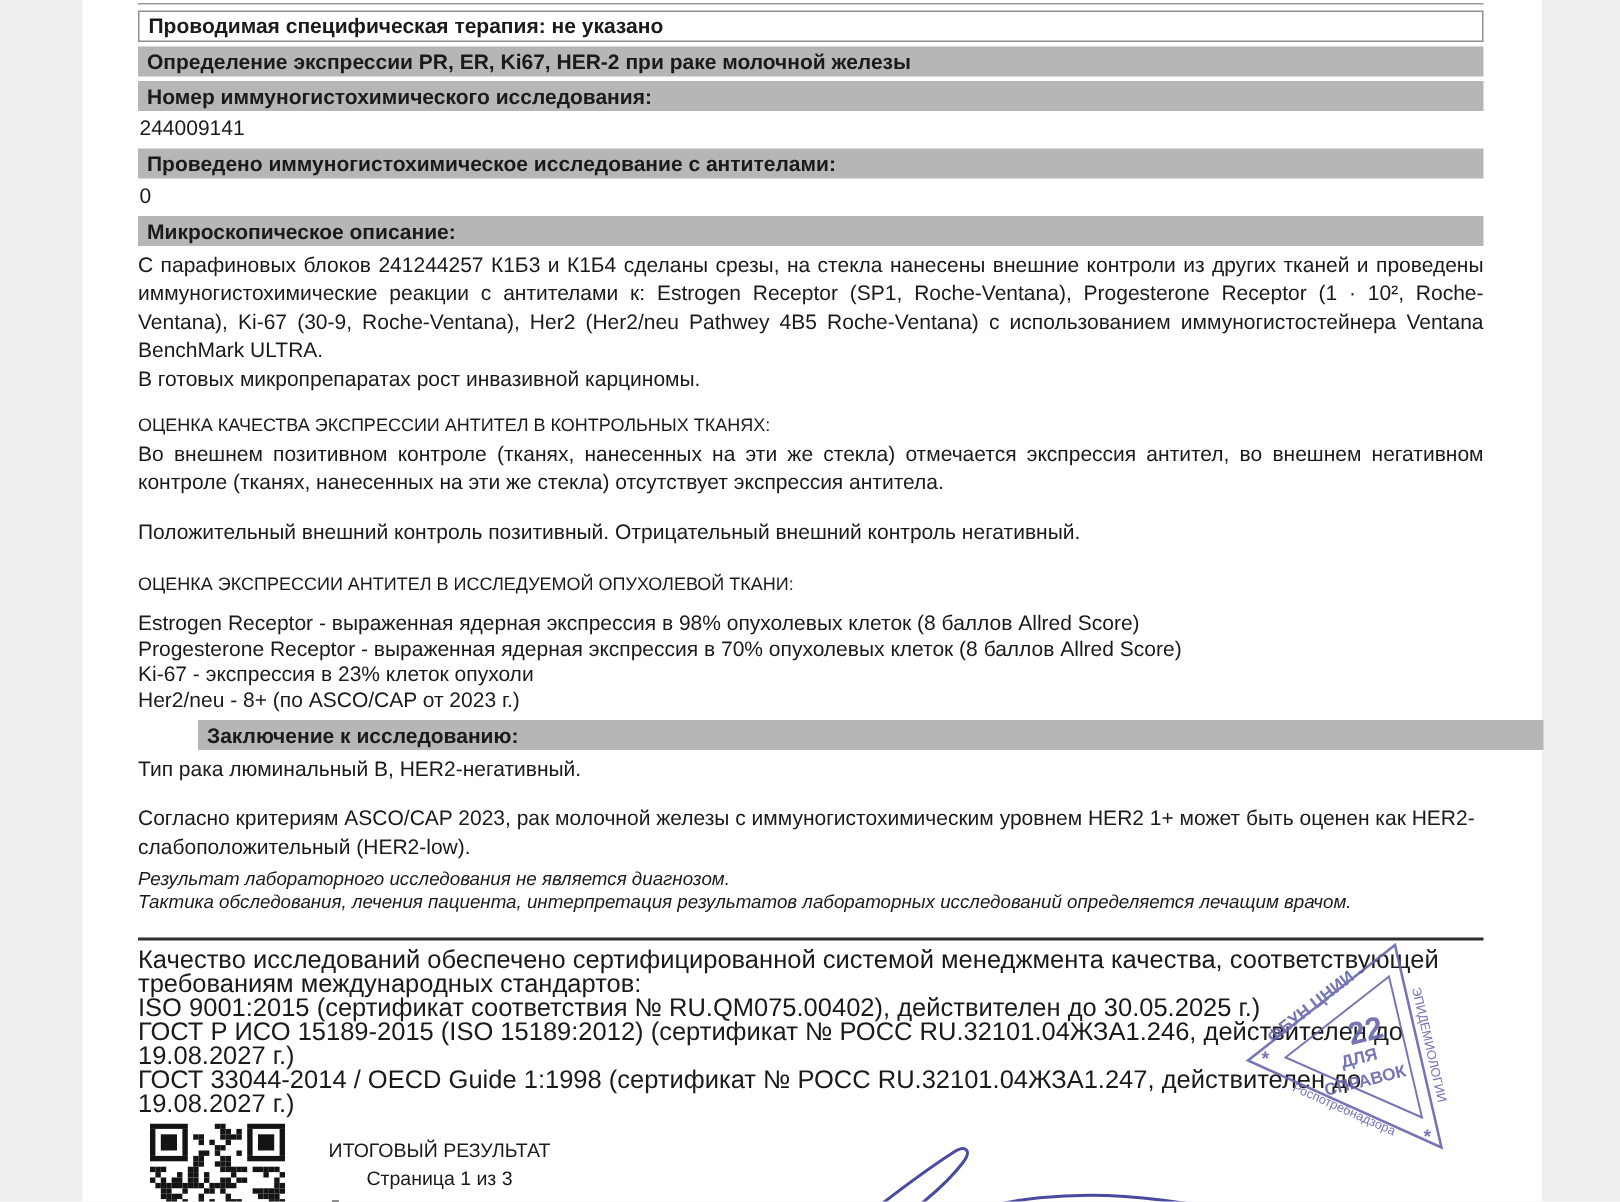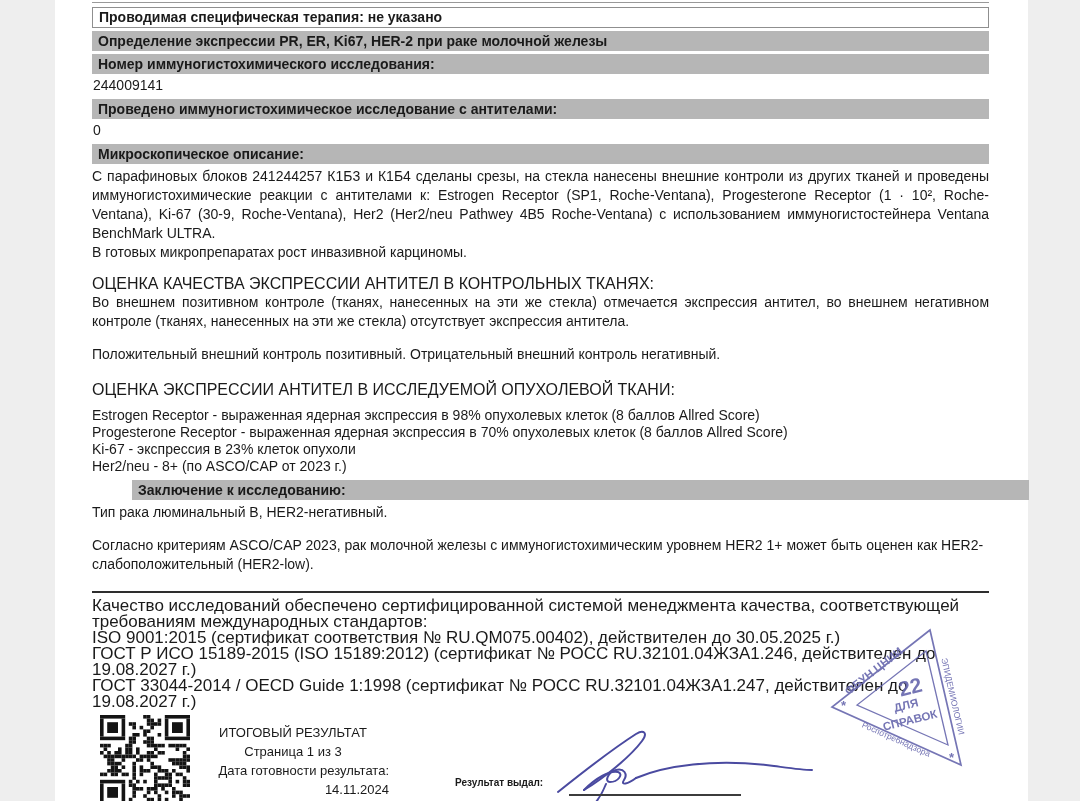--- a/index.html
+++ b/index.html
@@ -42,21 +42,21 @@
     margin-top:3px;
   }
   .plain-row {
     font-size:14px; line-height:20px;
     padding:1px 1px;
     height:22px;
   }
   .para { font-size:14px; line-height:19px; }
   .justify { text-align:justify; }
   .micro-block { margin-top:3px; }
-  .caps-heading { font-size:16px; line-height:19px; }
+  .caps-heading { font-size:12px; line-height:19px; }
   .gap12 { margin-top:12px; }
   .gap14 { margin-top:14px; }
   .gap16 { margin-top:16px; }
   .results-block { font-size:14px; line-height:17px; margin-top:8px; }
   .conclusion-bar { margin-top:5px;margin-left:40px; }
   .disclaimers { margin-top:5px; font-style:italic; font-size:12.5px; line-height:14.5px; }
   .hr-line { margin-top:17px; border-top:2px solid #2e2e2e; height:0; }
   .certs { margin-top:5px; font-size:17px; line-height:16px; }
   .footer-row { position:relative; height:128px; margin-top:2px; }
   .qr { position:absolute; left:8px; top:3px; width:90px; height:90px; }
@@ -106,20 +106,24 @@
       <div>Progesterone Receptor - выраженная ядерная экспрессия в 70% опухолевых клеток (8 баллов Allred Score)</div>
       <div>Ki-67 - экспрессия в 23% клеток опухоли</div>
       <div>Her2/neu - 8+ (по ASCO/CAP от 2023 г.)</div>
     </div>
 
     <div class="bar conclusion-bar">Заключение к исследованию:</div>
     <p class="para" style="margin-top:3px;">Тип рака люминальный B, HER2-негативный.</p>
 
     <p class="para gap14">Согласно критериям ASCO/CAP 2023, рак молочной железы с иммуногистохимическим уровнем HER2 1+ может быть оценен как HER2-слабоположительный (HER2-low).</p>
 
+    <div class="disclaimers">
+      <div>Результат лабораторного исследования не является диагнозом.</div>
+      <div>Тактика обследования, лечения пациента, интерпретация результатов лабораторных исследований определяется лечащим врачом.</div>
+    </div>
 
     <div class="hr-line"></div>
 
     <div class="certs">
       <div>Качество исследований обеспечено сертифицированной системой менеджмента качества, соответствующей требованиям международных стандартов:</div>
       <div>ISO 9001:2015 (сертификат соответствия № RU.QM075.00402), действителен до 30.05.2025 г.)</div>
       <div>ГОСТ Р ИСО 15189-2015 (ISO 15189:2012) (сертификат № РОСС RU.32101.04ЖЗА1.246, действителен до 19.08.2027 г.)</div>
       <div>ГОСТ 33044-2014 / OECD Guide 1:1998 (сертификат № РОСС RU.32101.04ЖЗА1.247, действителен до 19.08.2027 г.)</div>
     </div>
 

